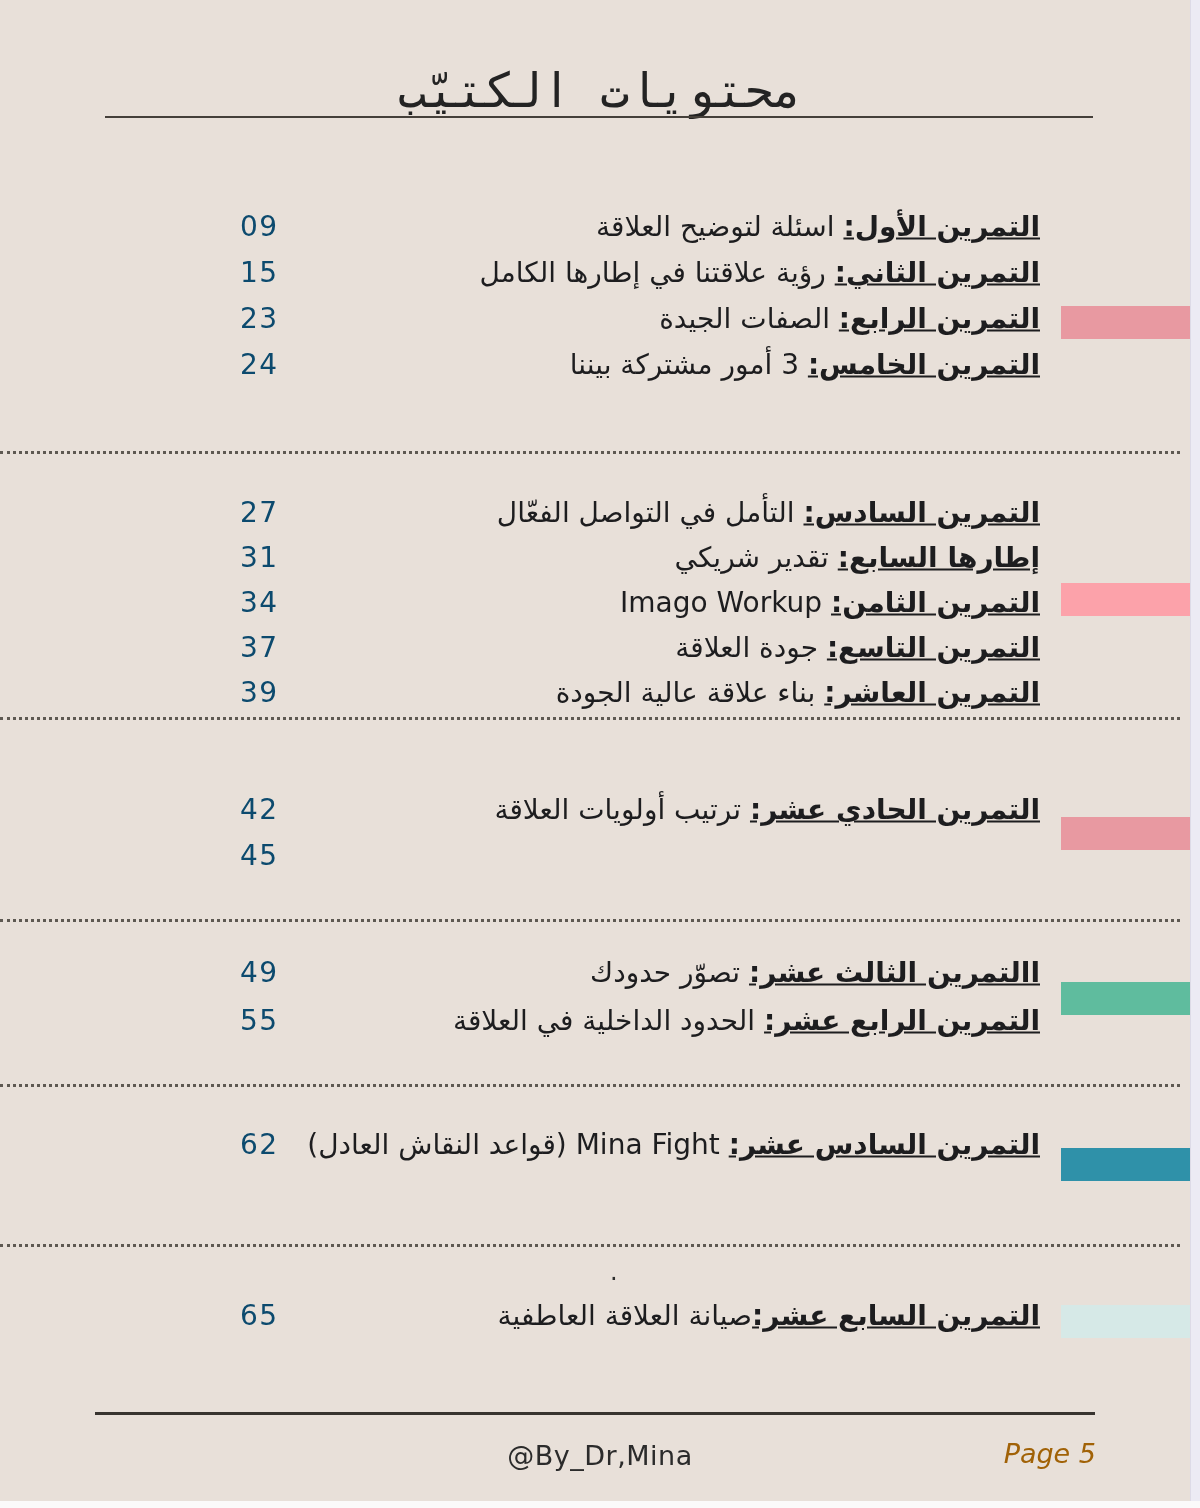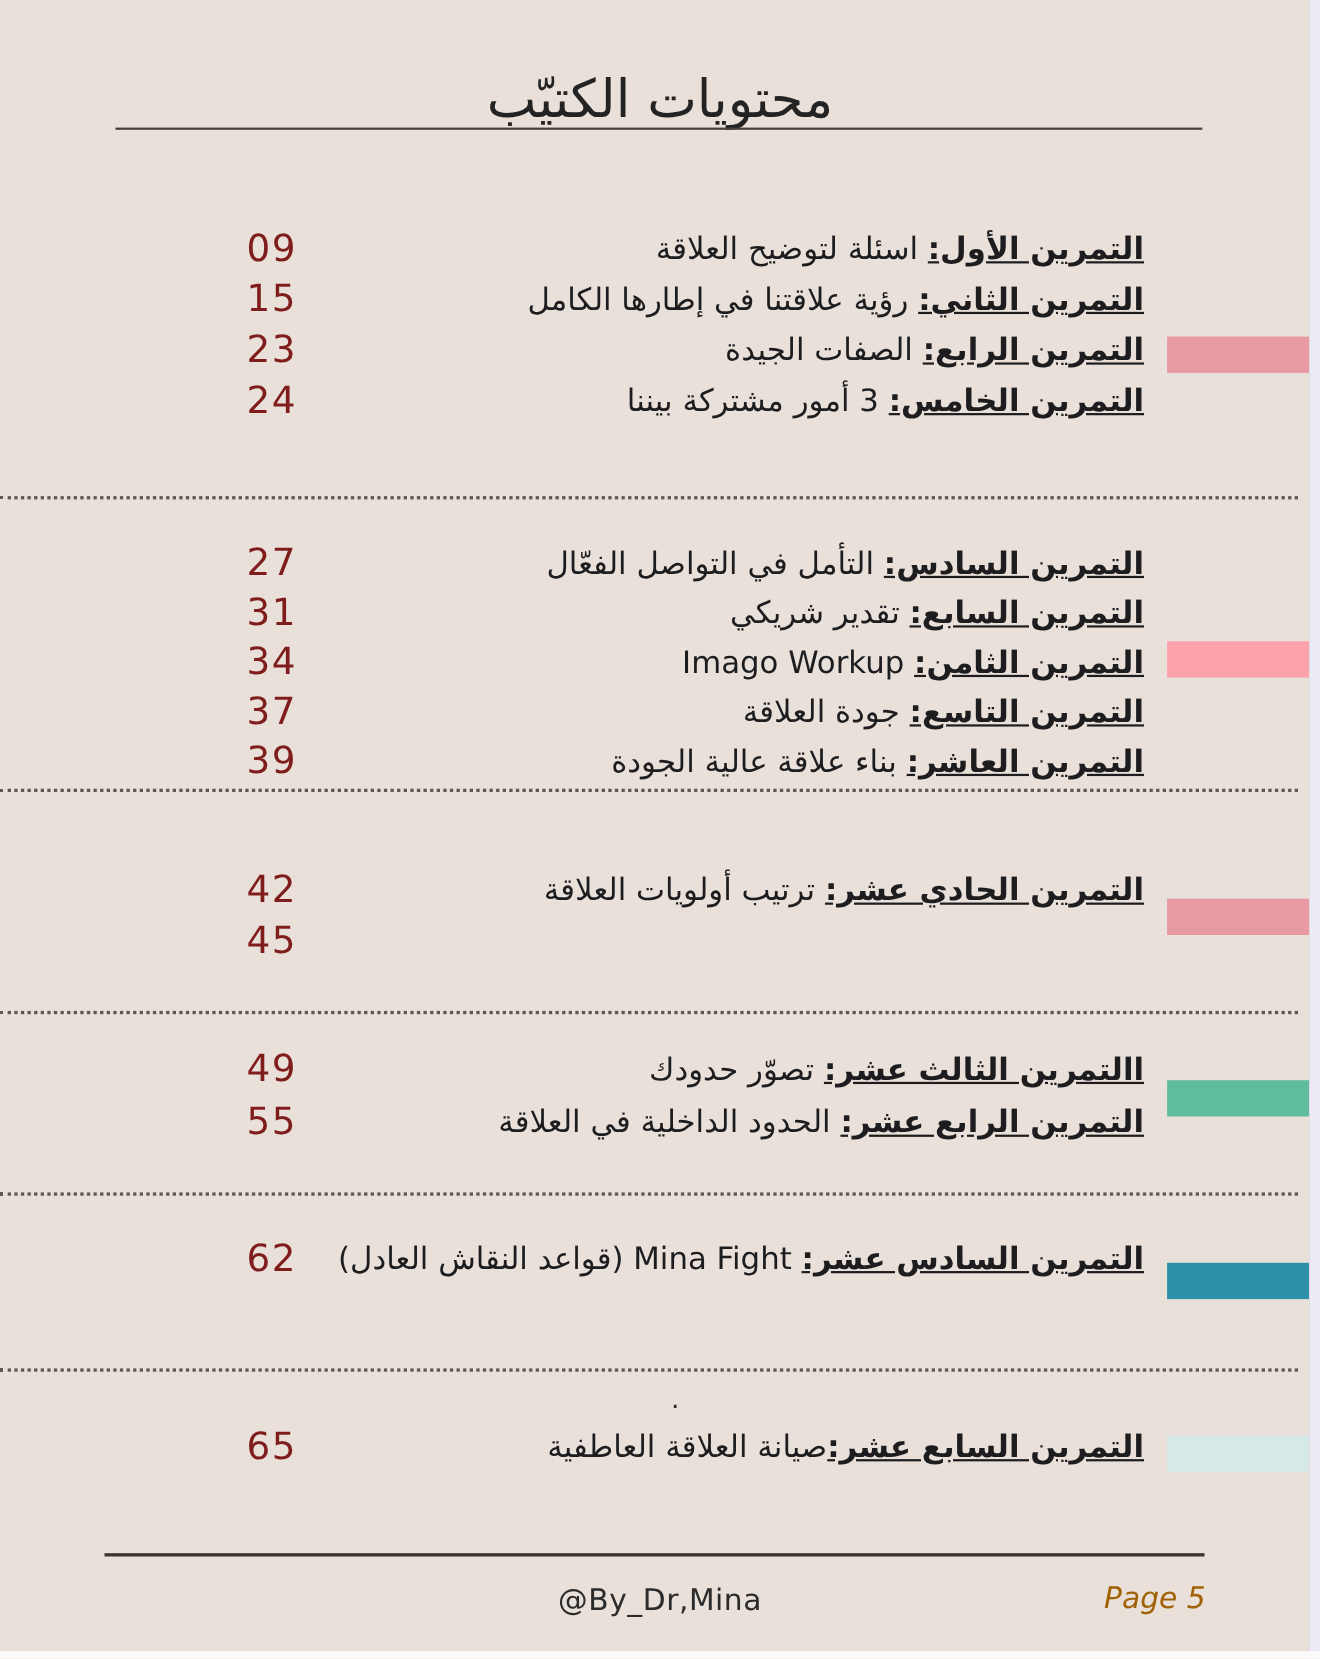--- a/index.html
+++ b/index.html
@@ -4,31 +4,31 @@
 <style>
   html,body{margin:0;padding:0;background:#ffffff;}
   .page{
     position:relative;width:1200px;height:1508px;overflow:hidden;
     background:#e8e0d9;
     font-family:"DejaVu Sans","Liberation Sans",sans-serif;
     color:#1d1d1f;
   }
   .title{
     position:absolute;top:30px;left:0;right:0;text-align:center;
-    font-size:48px;font-weight:500;color:#232323;direction:rtl;
+    font-size:48px;font-weight:500;color:#232323;direction:rtl;font-family:Liberation Mono, monospace;
   }
   .title-rule{
     position:absolute;top:116px;left:105px;width:988px;height:0;
     border-top:2px solid #45403a;
   }
   .toc-section{position:absolute;left:0;width:1200px;}
   .toc-row{position:relative;height:var(--rh,46px);}
   .toc-row .num{
-    position:absolute;left:224px;top:50%;transform:translateY(-50%);
-    font-size:34px;color:#7f1d1d;letter-spacing:1.5px;
+    position:absolute;left:240px;top:50%;transform:translateY(-50%);
+    font-size:28px;color:#0c4a6e;letter-spacing:1.5px;
   }
   .toc-row .entry{
     position:absolute;right:160px;top:50%;transform:translateY(-50%);
     direction:rtl;white-space:nowrap;font-size:28px;color:#1d1d1f;
   }
   .toc-row .entry b{font-weight:700;text-decoration:underline;}
   .dotted{
     position:absolute;left:0;width:1180px;height:0;
     border-top:3px dotted #5e5952;
   }
@@ -87,21 +87,21 @@
 
   <div class="dotted" style="top:451px"></div>
 
   <section class="toc-section" style="top:489px;--rh:45px">
     <div class="toc-row">
       <span class="num">27</span>
       <span class="entry"><b>التمرين السادس:</b><span> التأمل في التواصل الفعّال</span></span>
     </div>
     <div class="toc-row">
       <span class="num">31</span>
-      <span class="entry"><b>التمرين السابع:</b><span> تقدير شريكي</span></span>
+      <span class="entry"><b>إطارها السابع:</b><span> تقدير شريكي</span></span>
     </div>
     <div class="toc-row">
       <span class="num">34</span>
       <span class="entry"><b>التمرين الثامن:</b><span> Imago Workup</span></span>
     </div>
     <div class="toc-row">
       <span class="num">37</span>
       <span class="entry"><b>التمرين التاسع:</b><span> جودة العلاقة</span></span>
     </div>
     <div class="toc-row">

